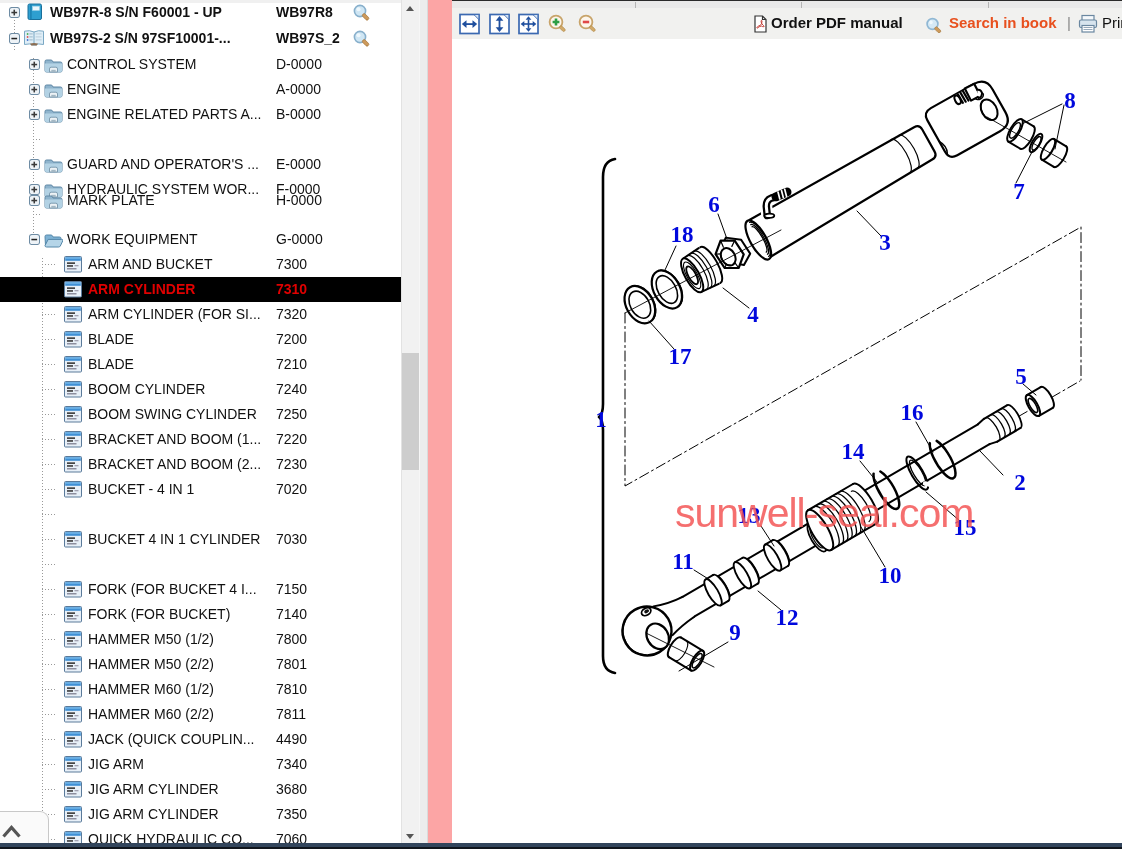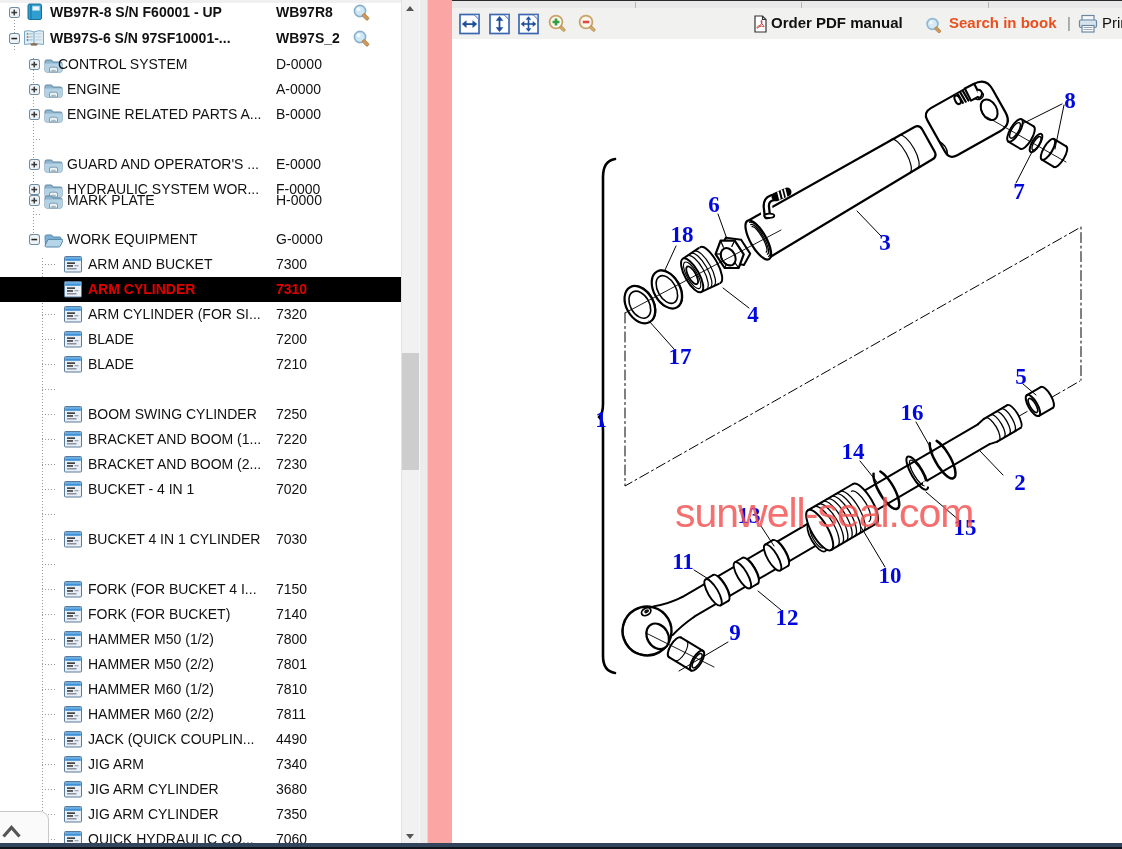--- a/index.html
+++ b/index.html
@@ -182,36 +182,36 @@
         </svg>
       </div>
 <div class="row b" style="top:26px">
         <svg class="eb" style="left:9px" width="11" height="11" viewBox="0 0 11.5 11.5">
           <rect x="0.5" y="0.5" width="10.5" height="10.5" rx="2.5" fill="#eef3f7" stroke="#6e8ca4" stroke-width="1.1"></rect>
           <rect x="2.5" y="5" width="6" height="1.6" fill="#222"></rect>
         </svg>
         <svg class="ico" style="left:23px;top:3px" width="22" height="19">
           <use href="#i-booko"></use>
         </svg>
-        <span class="nm" style="left:50px">WB97S-6 S/N 97SF10001-...</span>
+        <span class="nm" style="left:50px">WB97S-2 S/N 97SF10001-...</span>
         <span class="no">WB97S_2</span>
         <svg class="ico" style="left:352px;top:3px" width="20" height="20">
           <use href="#i-mag"></use>
         </svg>
       </div>
 <div class="row" style="top:52px">
         <svg class="eb" style="left:29px" width="11" height="11" viewBox="0 0 11.5 11.5">
           <rect x="0.5" y="0.5" width="10.5" height="10.5" rx="2.5" fill="#eef3f7" stroke="#6e8ca4" stroke-width="1.1"></rect>
           <rect x="2.5" y="5" width="6" height="1.6" fill="#3a3a3a"></rect>
           <rect x="4.7" y="2.8" width="1.6" height="6" fill="#3a3a3a"></rect>
         </svg>
         <svg class="ico" style="left:44px;top:5px" width="19" height="16">
           <use href="#i-folder"></use>
         </svg>
-        <span class="nm" style="left:58px">CONTROL SYSTEM</span>
+        <span class="nm" style="left:67px">CONTROL SYSTEM</span>
         <span class="no">D-0000</span>
       </div>
 <div class="row" style="top:77px">
         <svg class="eb" style="left:29px" width="11" height="11" viewBox="0 0 11.5 11.5">
           <rect x="0.5" y="0.5" width="10.5" height="10.5" rx="2.5" fill="#eef3f7" stroke="#6e8ca4" stroke-width="1.1"></rect>
           <rect x="2.5" y="5" width="6" height="1.6" fill="#3a3a3a"></rect>
           <rect x="4.7" y="2.8" width="1.6" height="6" fill="#3a3a3a"></rect>
         </svg>
         <svg class="ico" style="left:44px;top:5px" width="19" height="16">
           <use href="#i-folder"></use>
@@ -305,20 +305,27 @@
         </svg>
         <span class="nm" style="left:88px">BLADE</span>
         <span class="no">7200</span>
       </div>
 <div class="row" style="top:352px">
         <svg class="ico" style="left:64px;top:4px" width="18" height="17">
           <use href="#i-page"></use>
         </svg>
         <span class="nm" style="left:88px">BLADE</span>
         <span class="no">7210</span>
+      </div>
+<div class="row" style="top:377px">
+        <svg class="ico" style="left:64px;top:4px" width="18" height="17">
+          <use href="#i-page"></use>
+        </svg>
+        <span class="nm" style="left:88px">BOOM CYLINDER</span>
+        <span class="no">7240</span>
       </div>
 <div class="row" style="top:402px">
         <svg class="ico" style="left:64px;top:4px" width="18" height="17">
           <use href="#i-page"></use>
         </svg>
         <span class="nm" style="left:88px">BOOM SWING CYLINDER</span>
         <span class="no">7250</span>
       </div>
 <div class="row" style="top:427px">
         <svg class="ico" style="left:64px;top:4px" width="18" height="17">

